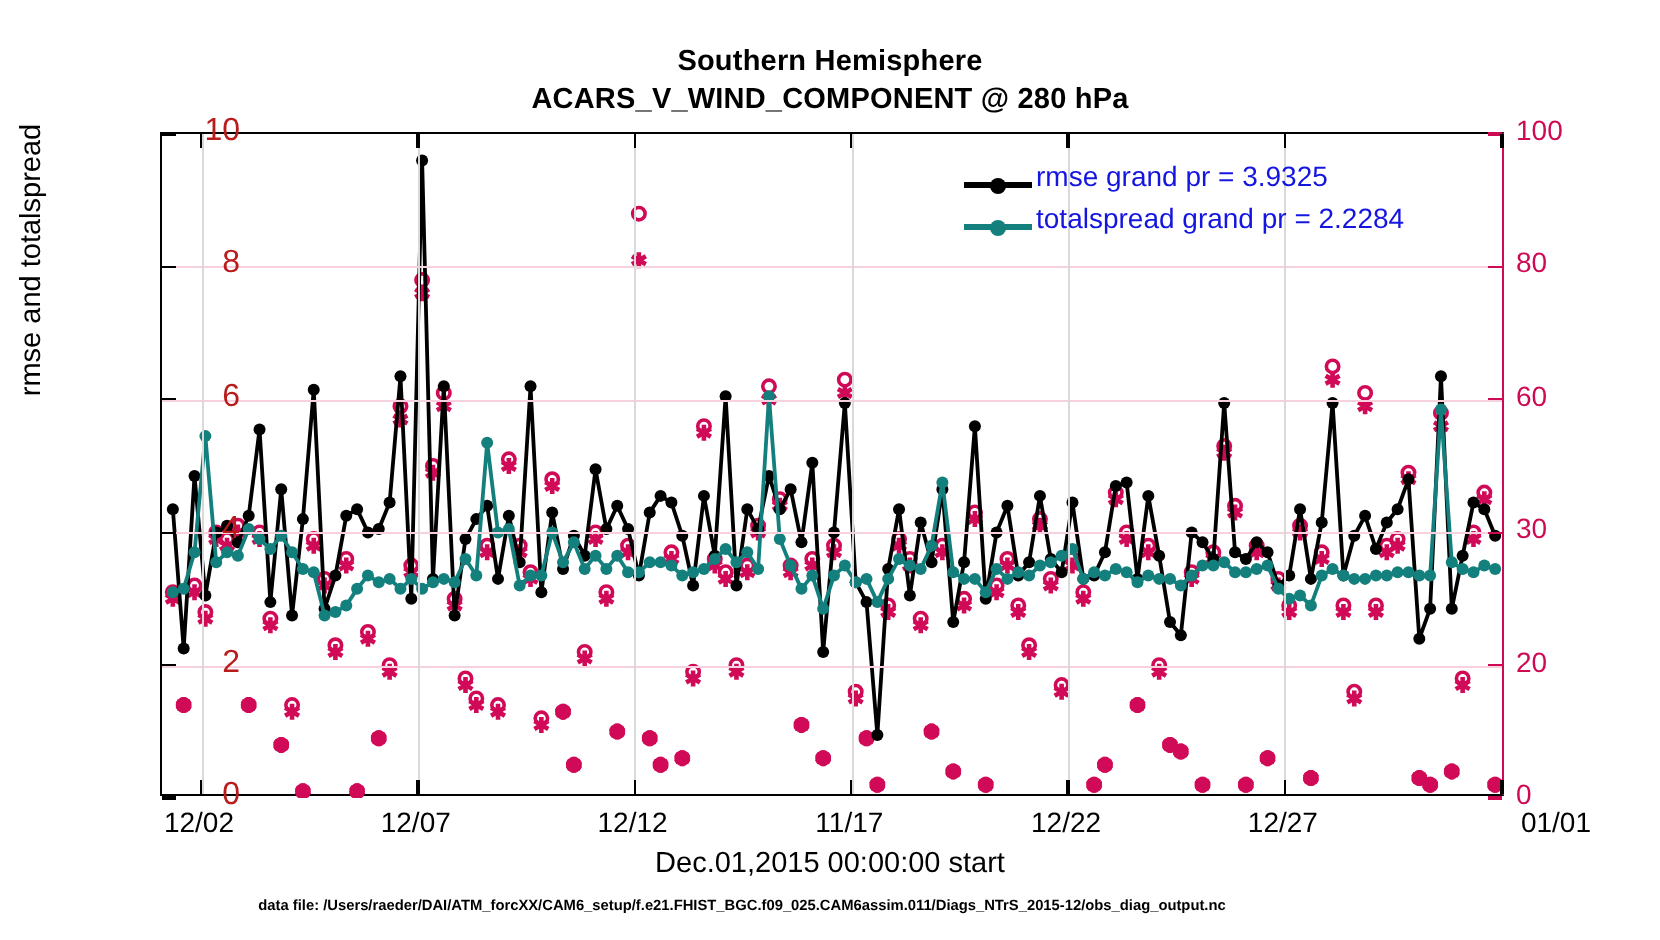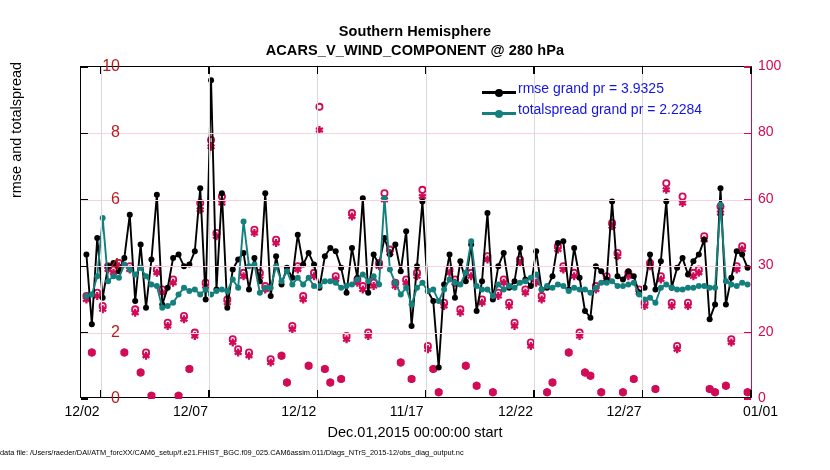--- a/index.html
+++ b/index.html
@@ -41,21 +41,21 @@
   
   .ylab-left{
     position:absolute;right:758px;width:42px;text-align:right;
     font-size:16px;color:#b91c1c;transform:translateY(-9px);
   }
   .ylab-right{
     position:absolute;left:758px;width:46px;text-align:left;
     font-size:14px;color:#cf0a54;transform:translateY(-9px);
   }
   .xlab{
-    position:absolute;top:403px;width:70px;margin-left:-35px;text-align:left;
+    position:absolute;top:403px;width:70px;margin-left:-35px;text-align:center;
     font-size:14px;color:#000;
   }
 
   
   #ylabel-left{
     position:absolute;left:-6px;top:122px;width:220px;
     font-size:14.5px;color:#000;text-align:center;
     transform:rotate(-90deg);transform-origin:center center;
     margin-left:-88px;
   }
@@ -76,22 +76,22 @@
     font-size:14px;line-height:21px;color:#1515e0;
     pointer-events:none;
   }
   #legend .entry{display:flex;align-items:flex-end;height:21px;white-space:nowrap;}
   #legend .swatch{position:relative;width:34px;height:14px;margin-right:2px;flex:0 0 34px;}
   #legend .swatch .bar{position:absolute;left:0;top:6px;width:34px;height:2.6px;}
   #legend .swatch .dot{position:absolute;left:13px;top:3.5px;width:8px;height:8px;border-radius:50%;}
 
   
   #footer{
-    position:absolute;left:0;top:448px;width:742px;text-align:left;
-    font-size:7.4px;color:#000;letter-spacing:0;
+    position:absolute;left:0;top:448px;width:742px;text-align:center;
+    font-size:7.4px;color:#000;letter-spacing:0;font-weight:bold;
   }
   svg{display:block;}
 </style>
 </head>
 <body>
 
 <div id="figure">
 
   <div id="title-block">
     <div class="line">Southern Hemisphere</div>

